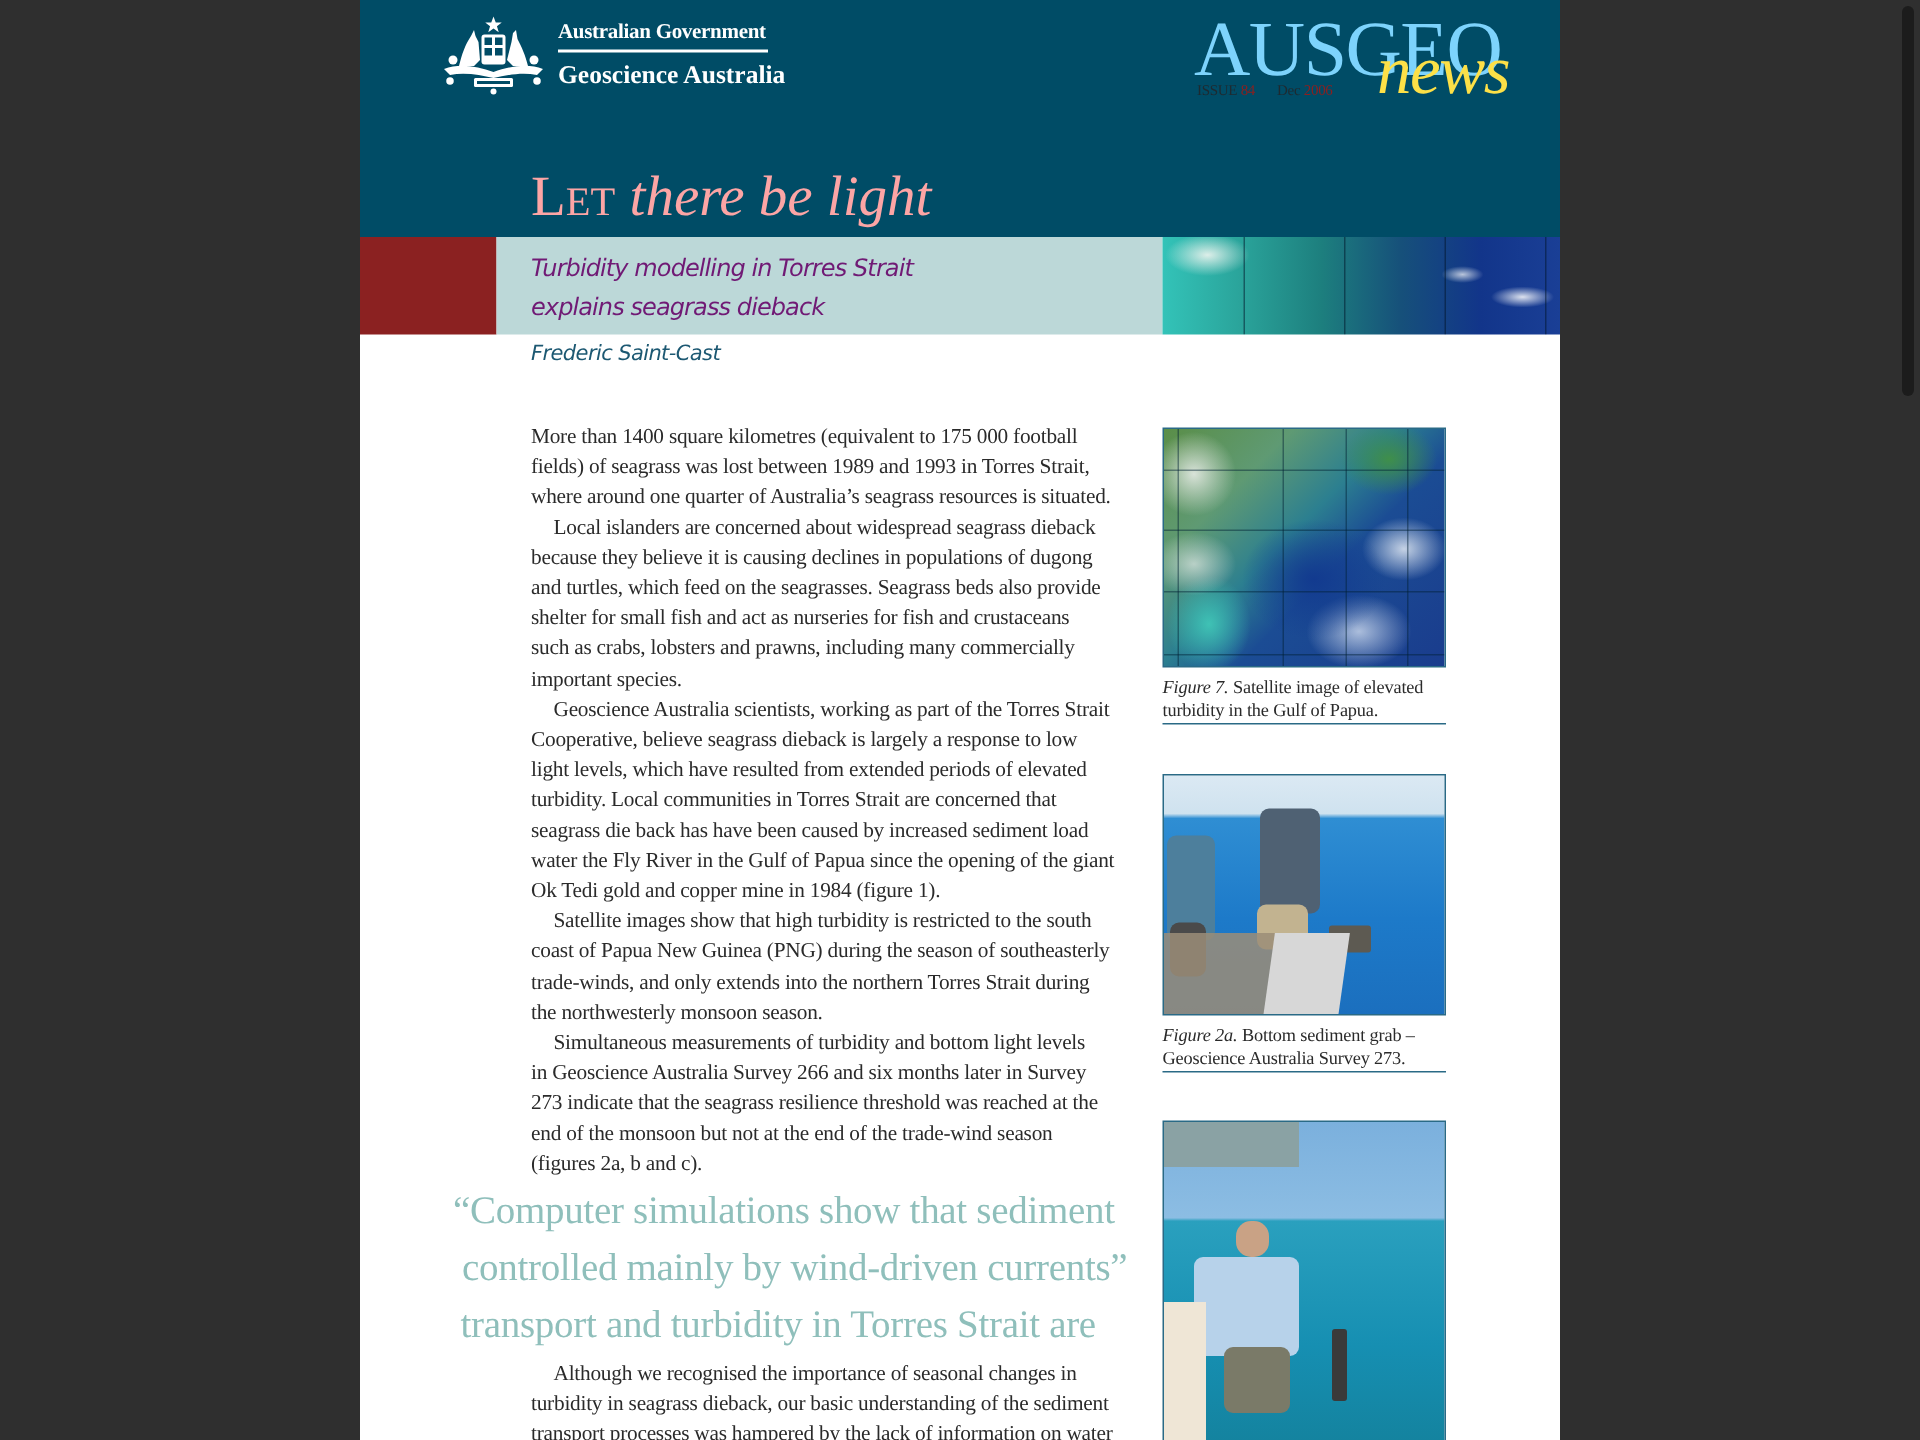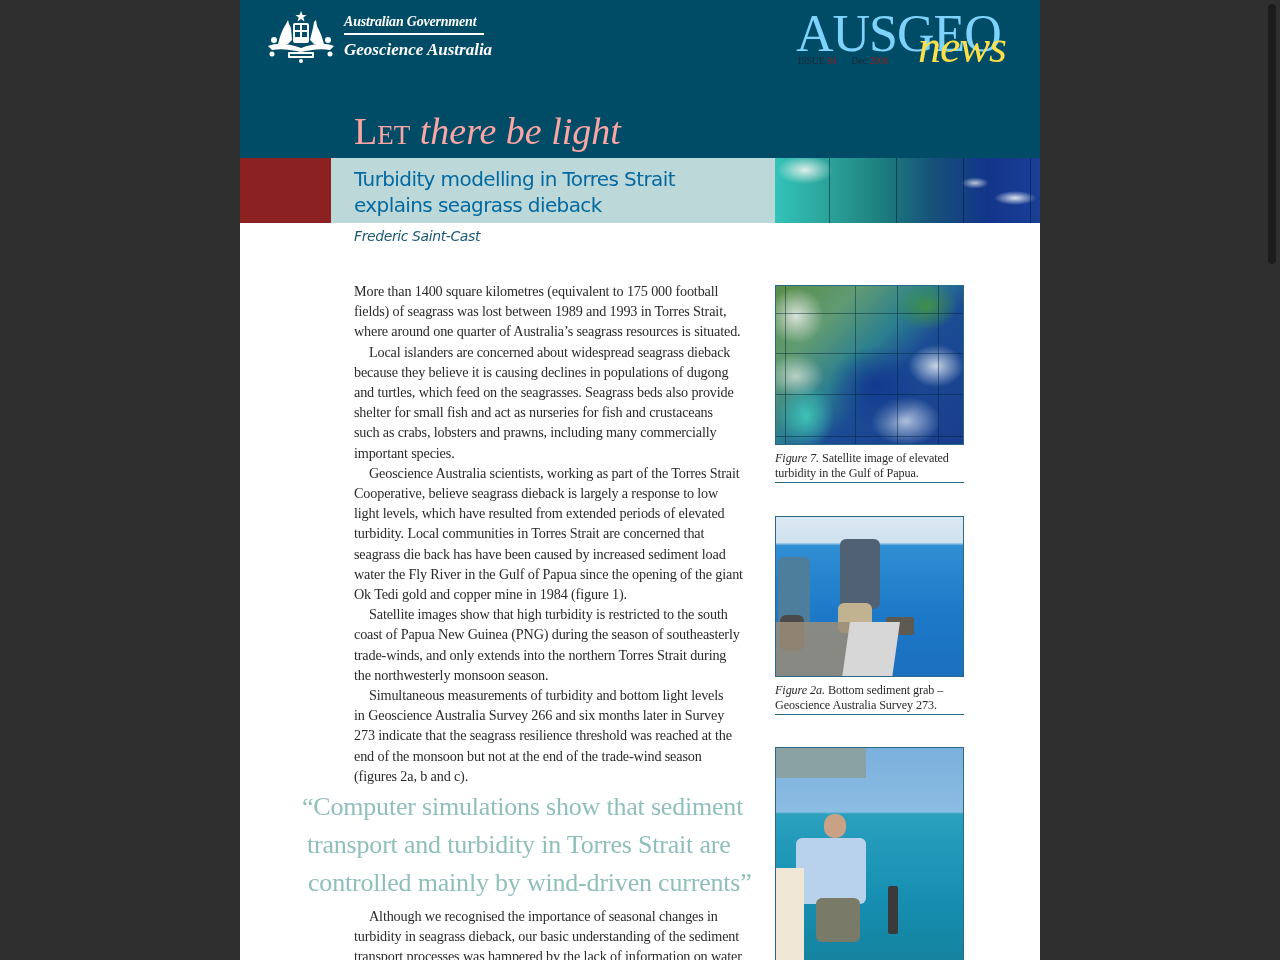--- a/index.html
+++ b/index.html
@@ -4,41 +4,41 @@
 <style>
   * { box-sizing: border-box; margin: 0; padding: 0; }
   html, body { width: 1280px; height: 960px; overflow: hidden; background: #2f2f2f; }
   body { position: relative; font-family: "Liberation Serif", "DejaVu Serif", serif; }
 
   .viewer { position: absolute; left: 0; top: 0; width: 1280px; height: 960px; background: #2f2f2f; }
   .page { position: absolute; left: 240px; top: 0; width: 800px; height: 960px; background: #ffffff; overflow: hidden; }
 
   
   .masthead { position: absolute; left: 0; top: 0; width: 800px; height: 158px; background: #004c66; }
-  .gov-logo { position: absolute; left: 24px; top: 10px; display: flex; align-items: center; font-style: italic; }
+  .gov-logo { position: absolute; left: 52px; top: 10px; display: flex; align-items: center; }
   .crest { width: 74px; height: 54px; }
   .gov-text { margin-left: 6px; color: #fff; font-family: "Liberation Serif", serif; font-weight: bold; }
   .gov-line1 { font-size: 14px; letter-spacing: -0.2px; padding-bottom: 3px; border-bottom: 2px solid #fff; width: 140px; }
   .gov-line2 { font-size: 17px; padding-top: 5px; }
 
   .ausgeo { position: absolute; left: 556px; top: 4px; width: 230px; height: 70px; }
   .ausgeo-word { position: absolute; left: 0; top: 0; font-family: "Liberation Serif", serif; font-size: 52px; color: #7dd3fc; letter-spacing: -1px; line-height: 60px; }
   .ausgeo-news { position: absolute; left: 122px; top: 20px; font-family: "Liberation Serif", serif; font-style: italic; font-size: 46px; color: #fde047; line-height: 46px; letter-spacing: -1px; }
   .issue { position: absolute; left: 2px; top: 51px; font-family: "Liberation Serif", serif; font-size: 10px; color: #1e2a30; letter-spacing: -0.2px; white-space: nowrap; }
   .issue .num, .issue .yr { color: #8a2020; }
   .issue .gap { display: inline-block; width: 10px; }
 
   .article-title { position: absolute; left: 114px; top: 108px; color: #fca5a5; font-family: "Liberation Serif", serif; font-size: 38px; line-height: 46px; white-space: nowrap; }
   .article-title .sc { font-variant: small-caps; font-style: normal; }
   .article-title .it { font-style: italic; }
 
   
   .red-block { position: absolute; left: 0; top: 158px; width: 91px; height: 65px; background: #8b2121; }
   .sub-band { position: absolute; left: 91px; top: 158px; width: 444px; height: 65px; background: #bcd8d8; }
-  .subtitle { position: absolute; left: 23px; top: 8px; color: #0369a1; font-family: "DejaVu Sans", sans-serif; font-size: 20px; line-height: 26px; letter-spacing: -0.6px; }
+  .subtitle { position: absolute; left: 23px; top: 8px; color: #701a75; font-family: "DejaVu Sans", sans-serif; font-style: italic; font-size: 16px; line-height: 26px; letter-spacing: -0.6px; }
   .banner-img { position: absolute; left: 535px; top: 158px; width: 265px; height: 65px; overflow: hidden;
     background:
       radial-gradient(ellipse 40px 20px at 30px 12px, rgba(240,245,240,0.9), transparent 70%),
       radial-gradient(ellipse 30px 10px at 240px 40px, rgba(255,255,255,0.85), transparent 70%),
       radial-gradient(ellipse 20px 8px at 200px 25px, rgba(255,255,255,0.7), transparent 70%),
       linear-gradient(90deg, #33c3b8 0%, #2aa39a 20%, #1d7f7e 40%, #16507a 60%, #12358a 80%, #1a3f96 100%); }
   .banner-grid { position: absolute; top: 0; width: 1px; height: 65px; background: rgba(0,20,40,0.5); }
 
   .author { position: absolute; left: 114px; top: 228px; color: #1c5872; font-family: "DejaVu Sans", sans-serif; font-style: italic; font-size: 14px; letter-spacing: -0.4px; }
 
@@ -178,22 +178,22 @@
       <span class="line">the northwesterly monsoon season.</span>
       <span class="line indent">Simultaneous measurements of turbidity and bottom light levels</span>
       <span class="line">in Geoscience Australia Survey 266 and six months later in Survey</span>
       <span class="line">273 indicate that the seagrass resilience threshold was reached at the</span>
       <span class="line">end of the monsoon but not at the end of the trade-wind season</span>
       <span class="line">(figures 2a, b and c).</span>
     </div>
 
     <div class="pullquote">
       <span class="line">“Computer simulations show that sediment</span>
+      <span class="line pq3">controlled mainly by wind-driven currents”</span>
       <span class="line pq2">transport and turbidity in Torres Strait are</span>
-      <span class="line pq3">controlled mainly by wind-driven currents”</span>
     </div>
 
     <div class="body-col2">
       <span class="line indent">Although we recognised the importance of seasonal changes in</span>
       <span class="line">turbidity in seagrass dieback, our basic understanding of the sediment</span>
       <span class="line">transport processes was hampered by the lack of information on water</span>
     </div>
 
     <div class="figure fig1">
       <div class="fig-img">

